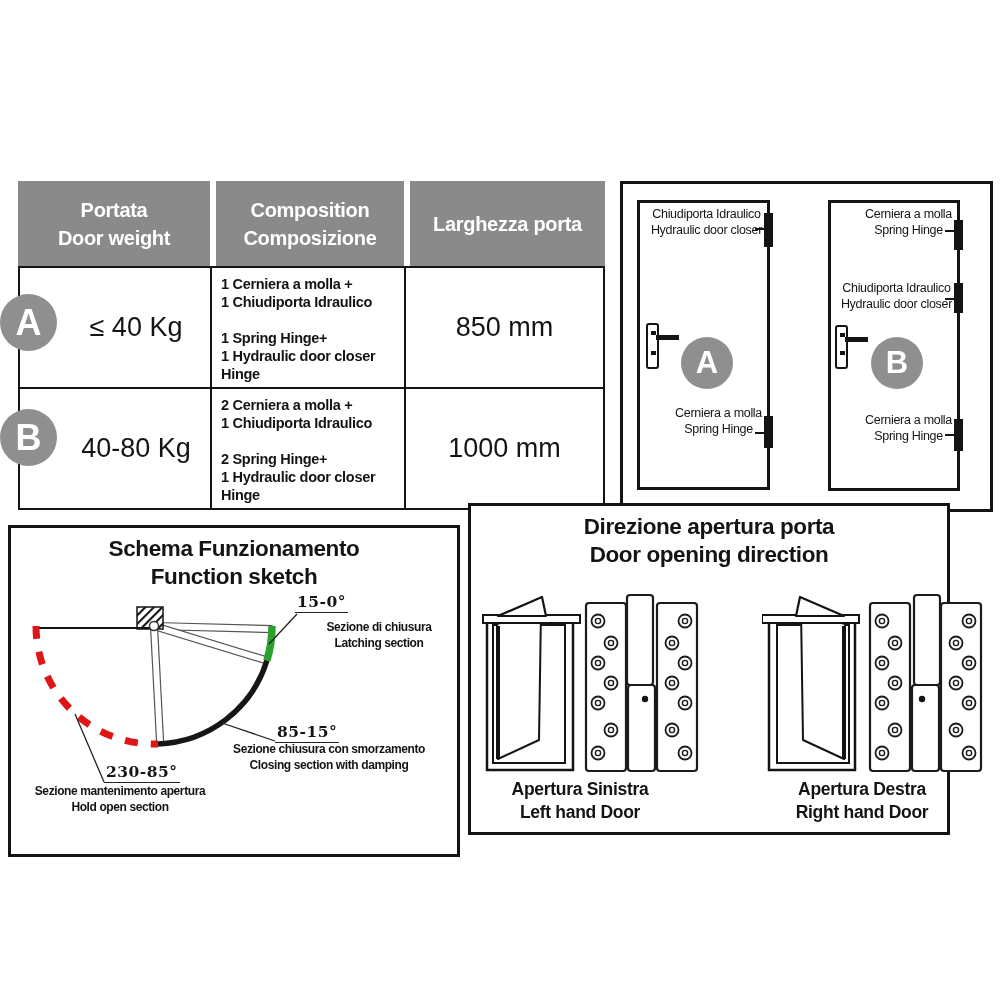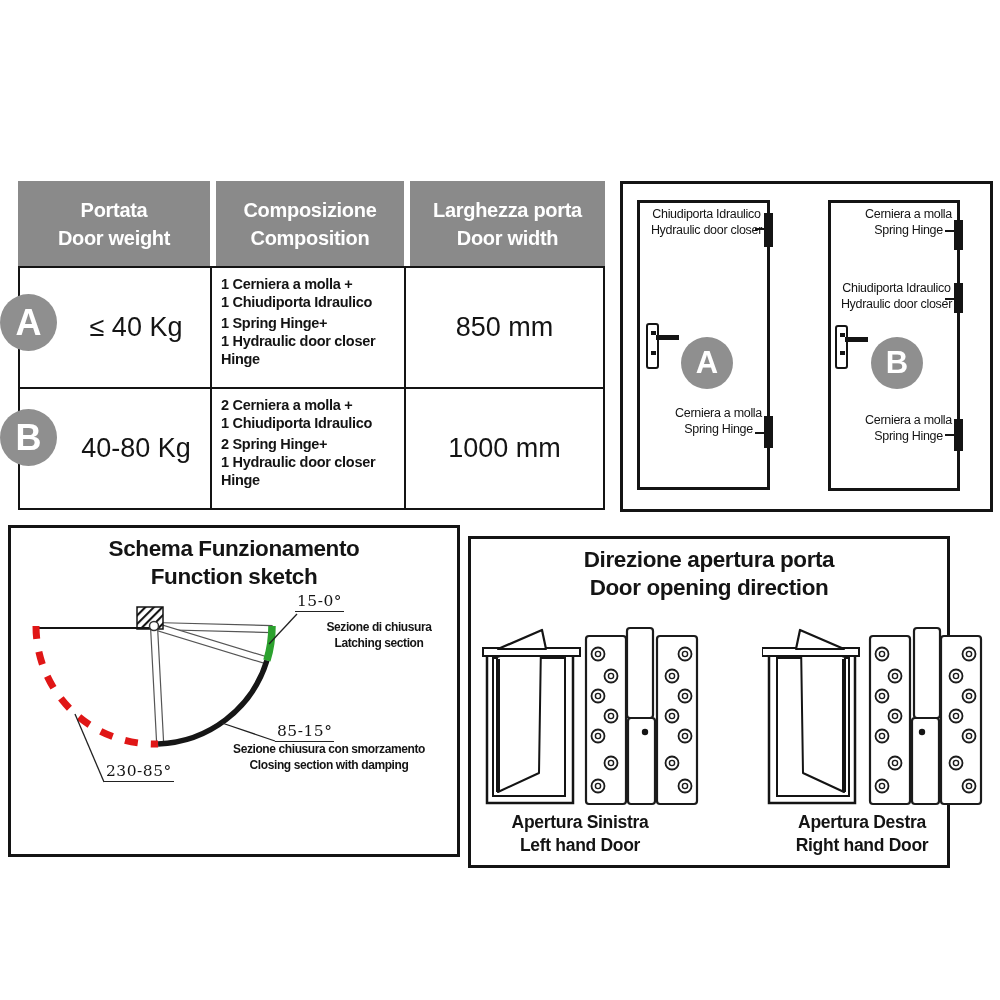--- a/index.html
+++ b/index.html
@@ -13,21 +13,21 @@
          box-sizing:border-box;display:grid;grid-template-columns:192px 194px 197px;
          grid-template-rows:121px 119px;background:#fff;}
   .td{box-sizing:border-box;position:relative;}
   .td.bR{border-right:2px solid #141414;}
   .td.bB{border-bottom:2px solid #141414;}
   .weight-cell{display:flex;align-items:center;justify-content:center;padding-left:42px;
                font-size:27px;}
   .width-cell{display:flex;align-items:center;justify-content:center;font-size:27px;}
   .comp-cell{padding:8px 4px 4px 9px;font-size:14.5px;font-weight:600;line-height:1.22;
              letter-spacing:-0.3px;}
-  .comp-gap{margin-top:4px;}
+  .comp-gap{margin-top:19px;}
   .badge{position:absolute;width:57px;height:57px;border-radius:50%;background:#8f8f8f;
          color:#fff;font-weight:bold;font-size:36px;display:flex;align-items:center;
          justify-content:center;z-index:5;}
   
   .panel{position:absolute;border:3px solid #141414;box-sizing:border-box;background:#fff;}
   .door{position:absolute;border:3px solid #141414;box-sizing:border-box;background:#fff;}
   .hinge-bar{position:absolute;background:#141414;width:9px;}
   .tickline{position:absolute;background:#141414;height:2px;width:14px;}
   .door-label{position:absolute;text-align:center;font-size:12.5px;font-weight:400;
               line-height:1.3;letter-spacing:-0.3px;white-space:nowrap;}
@@ -37,21 +37,21 @@
   .handle-plate{position:absolute;width:13px;border:2.5px solid #141414;border-radius:3px;
                 box-sizing:border-box;background:#fff;}
   .handle-arm{position:absolute;background:#141414;height:5px;width:23px;}
   .handle-mark{position:absolute;background:#141414;width:5px;height:4px;left:3px;}
   
   .panel-title{position:absolute;left:0;width:100%;text-align:center;font-size:22.5px;
                font-weight:bold;line-height:1.25;letter-spacing:-0.4px;}
   .sk-label{position:absolute;font-size:12px;font-weight:600;line-height:1.3;
             text-align:center;letter-spacing:-0.4px;}
   .angle-label{position:absolute;font-family:"DejaVu Serif",serif;font-size:15.5px;
-               letter-spacing:0.5px;border-bottom:1.5px solid #222;padding:0 2px 1px 2px;}
+               letter-spacing:0.5px;border-bottom:1.5px solid #222;padding:0 2px 1px 2px;font-weight:bold;}
   .group-label{position:absolute;text-align:center;font-size:17.5px;font-weight:600;
                line-height:1.3;letter-spacing:-0.3px;}
   svg{display:block;}
 </style>
 </head>
 <body>
 
 <div class="page">
 
   <svg width="0" height="0" style="position:absolute" aria-hidden="true">
@@ -107,26 +107,25 @@
       </g>
     </defs>
   </svg>
 
   <div>
     <div class="th" style="left:18px;top:181px;width:192px;height:85px;">
       <div>Portata</div>
       <div>Door weight</div>
     </div>
     <div class="th" style="left:216px;top:181px;width:188px;height:85px;">
+      <div>Composition</div>
       <div>Composizione</div>
-      <div>Composition</div>
     </div>
     <div class="th" style="left:410px;top:181px;width:195px;height:85px;">
       <div>Larghezza porta</div>
-      <div>Door width</div>
     </div>
 
     <div class="tbody">
       <div class="td bR bB weight-cell">≤ 40 Kg</div>
       <div class="td bR bB comp-cell">
         <div>1 Cerniera a molla +</div>
         <div>1 Chiudiporta Idraulico</div>
         <div class="comp-gap">1 Spring Hinge+</div>
         <div>1 Hydraulic door closer Hinge</div>
       </div>
@@ -241,23 +240,27 @@
       <div>Latching section</div>
     </div>
 
     <div class="angle-label" style="left:264px;top:194px;">85-15°</div>
     <div class="sk-label" style="left:192px;top:214px;width:252px;">
       <div>Sezione chiusura con smorzamento</div>
       <div>Closing section with damping</div>
     </div>
 
     <div class="angle-label" style="left:93px;top:234px;">230-85°</div>
-  </div>
-
-  <div class="panel" style="left:468px;top:536px;width:482px;height:332px;">
+    <div class="sk-label" style="left:0px;top:256px;width:218px;">
+      <div>Sezione mantenimento apertura</div>
+      <div>Hold open section</div>
+    </div>
+  </div>
+
+  <div class="panel" style="left:468px;top:503px;width:482px;height:332px;">
     <div class="panel-title" style="top:7px;">
       <div>Direzione apertura porta</div>
       <div>Door opening direction</div>
     </div>
 
     <svg width="230" height="192" viewBox="0 0 230 192" style="position:absolute;left:9px;top:84px;">
       <use href="#door-fig"></use>
       <use href="#hinge-fig" transform="translate(105,0)"></use>
     </svg>
     <div class="group-label" style="left:9px;top:272px;width:200px;">

